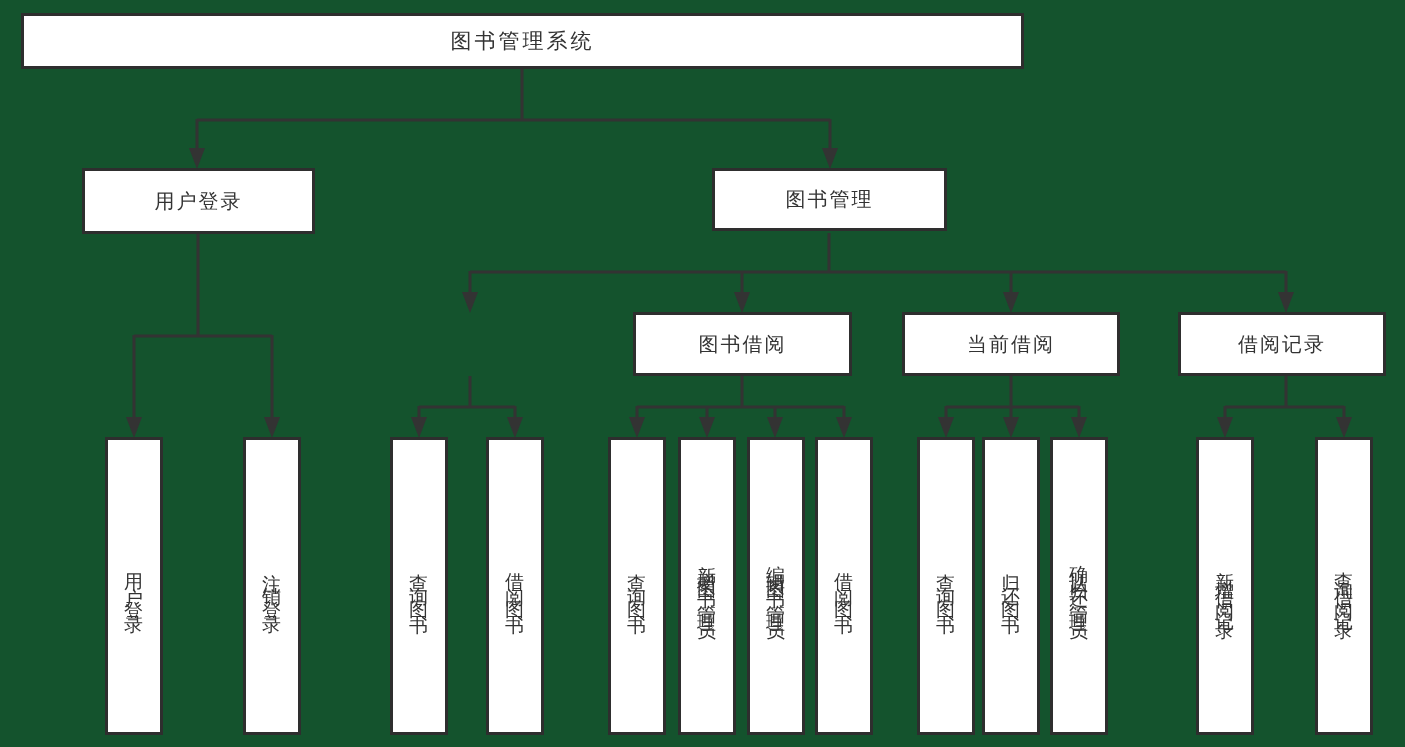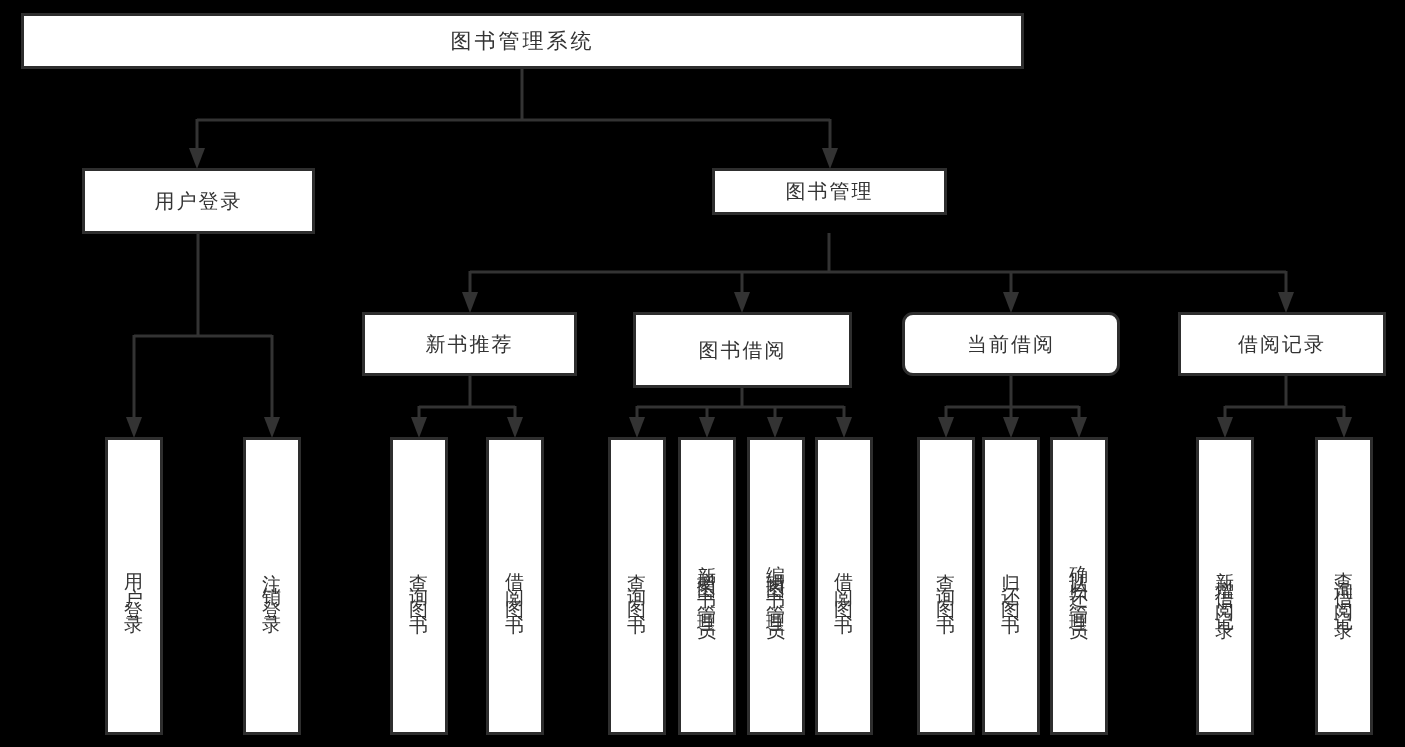--- a/index.html
+++ b/index.html
@@ -1,19 +1,19 @@
 <!DOCTYPE html>
 <html><head>
 <meta charset="utf-8">
 <style>
   html,body{margin:0;padding:0;background:#ffffff;}
   #canvas{
     position:relative;
     width:1405px;height:747px;
-    background:#000000;
+    background:#14532d;
     font-family:"Liberation Sans","DejaVu Sans",sans-serif;
     color:#333333;
     overflow:hidden;
   }
   #connectors{position:absolute;left:0;top:0;width:1405px;height:747px;}
   .node{
     position:absolute;
     box-sizing:border-box;
     background:#ffffff;
     border:3px solid #2e2e2e;
@@ -98,31 +98,28 @@
     </g>
   </svg>
 
   <div class="node h-node root-node" style="left:21px;top:13px;width:1003px;height:56px;">
     <span>图书管理系统</span>
   </div>
 
   <div class="node h-node" style="left:82px;top:168px;width:233px;height:66px;">
     <span>用户登录</span>
   </div>
-  <div class="node h-node" style="left:712px;top:168px;width:235px;height:47px;">
+  <div class="node h-node" style="left:712px;top:168px;width:235px;height:63px;">
     <span>图书管理</span>
   </div>
 
-  <div class="node h-node" style="left:362px;top:312px;width:215px;height:64px;">
-    <span>新书推荐</span>
-  </div>
-  <div class="node h-node" style="left:633px;top:312px;width:219px;height:76px;">
+  <div class="node h-node" style="left:633px;top:312px;width:219px;height:64px;">
     <span>图书借阅</span>
   </div>
-  <div class="node h-node" style="left:902px;top:312px;width:218px;height:64px;border-radius:11px;">
+  <div class="node h-node" style="left:902px;top:312px;width:218px;height:64px;">
     <span>当前借阅</span>
   </div>
   <div class="node h-node" style="left:1178px;top:312px;width:208px;height:64px;">
     <span>借阅记录</span>
   </div>
 
   <div class="node v-node v4 tall" style="left:105px;">
     <span>用户登录</span>
   </div>
   <div class="node v-node v4 tall" style="left:243px;">

